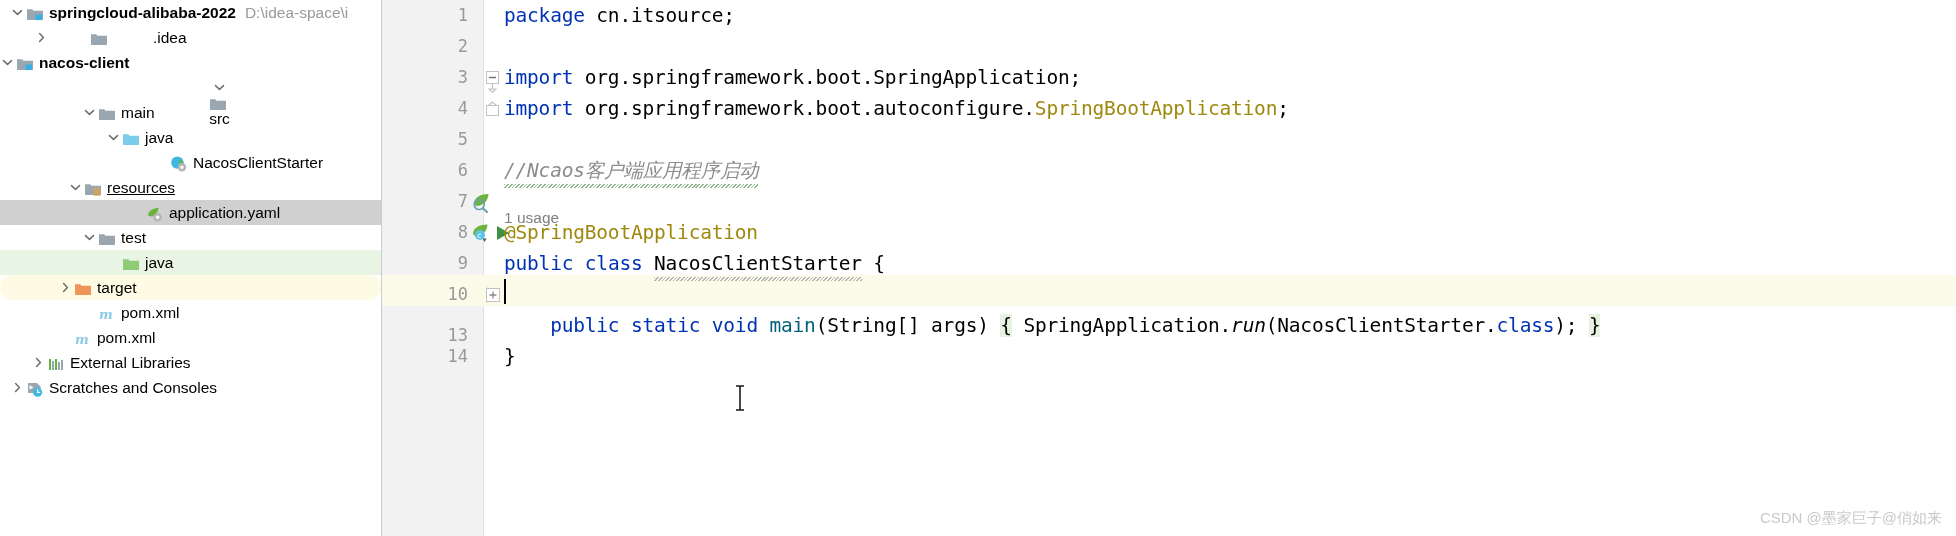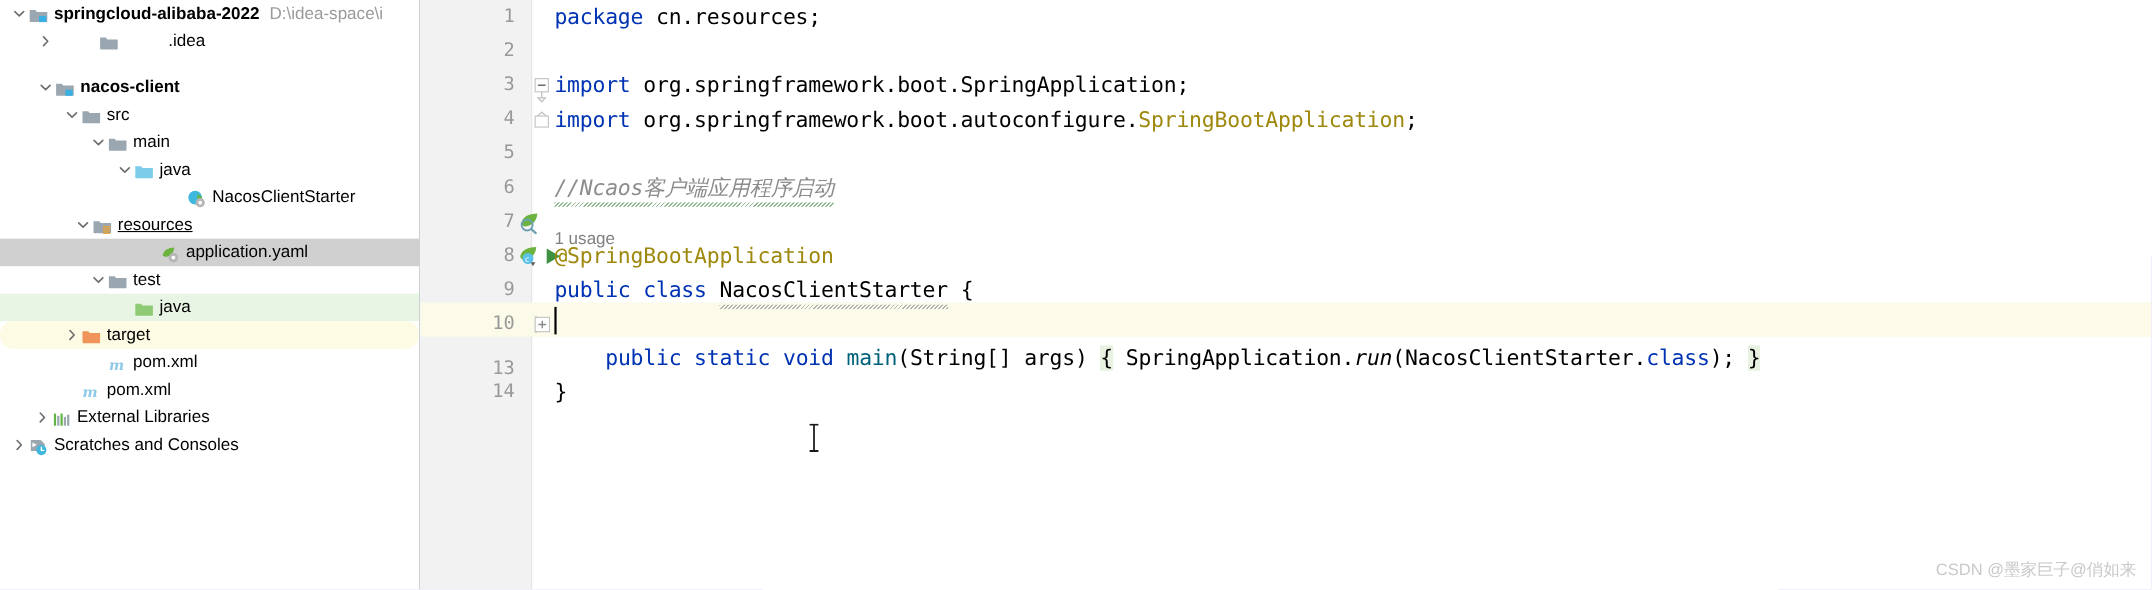--- a/index.html
+++ b/index.html
@@ -218,35 +218,35 @@
             <path d="M3.6 1.5 L7.4 5.5 L3.6 9.5" stroke="#6e6e6e" stroke-width="1.5" fill="none" stroke-linecap="round" stroke-linejoin="round"></path>
           </svg>
         </span>
         <span class="ico">
           <svg width="18" height="18" viewBox="0 0 18 18">
             <path d="M1 4.2 h5.2 l1.3 1.6 H17 v8.6 a.7.7 0 0 1-.7.7 H1.7 a.7.7 0 0 1-.7-.7 Z" fill="#9aa7b0"></path>
           </svg>
         </span>
         <span class="lbl">.idea</span>
       </div>
-      <div class="tree-row" style="padding-left: 34px; margin-top: 17px;">
+      <div class="tree-row" style="">
         <span class="chev">
           <svg width="11" height="11" viewBox="0 0 11 11">
             <path d="M1.5 3.6 L5.5 7.4 L9.5 3.6" stroke="#6e6e6e" stroke-width="1.5" fill="none" stroke-linecap="round" stroke-linejoin="round"></path>
           </svg>
         </span>
         <span class="ico">
           <svg width="18" height="18" viewBox="0 0 18 18">
             <path d="M1 4.2 h5.2 l1.3 1.6 H17 v8.6 a.7.7 0 0 1-.7.7 H1.7 a.7.7 0 0 1-.7-.7 Z" fill="#9aa7b0"></path>
             <rect x="9.5" y="9.5" width="6.6" height="5.6" fill="#38b0e3"></rect>
           </svg>
         </span>
         <span class="lbl bold">nacos-client</span>
       </div>
-      <div class="tree-row" style="padding-left: 58px;">
+      <div class="tree-row" style="padding-left: 58px; flex-direction: column;">
         <span class="chev">
           <svg width="11" height="11" viewBox="0 0 11 11">
             <path d="M1.5 3.6 L5.5 7.4 L9.5 3.6" stroke="#6e6e6e" stroke-width="1.5" fill="none" stroke-linecap="round" stroke-linejoin="round"></path>
           </svg>
         </span>
         <span class="ico">
           <svg width="18" height="18" viewBox="0 0 18 18">
             <path d="M1 4.2 h5.2 l1.3 1.6 H17 v8.6 a.7.7 0 0 1-.7.7 H1.7 a.7.7 0 0 1-.7-.7 Z" fill="#9aa7b0"></path>
           </svg>
         </span>
@@ -452,21 +452,21 @@
             <path d="M5 3.5 L17.5 11 L5 18.5 Z" fill="#3d9140"></path>
           </svg></div>
         <div class="foldm" style="top: 287px;"><svg width="16" height="16" viewBox="0 0 16 16">
             <rect x="1.5" y="1.5" width="13" height="13" fill="#ffffff" stroke="#c2c2c2"></rect>
             <path d="M4.5 8 H11.5 M8 4.5 V11.5" stroke="#8a8a8a" stroke-width="1.3"></path>
           </svg></div>
         <div class="lnum" style="top: 320px;">13</div>
         <div class="lnum" style="top: 341px;">14</div>
       </div>
 
-    <div class="code" style="top:0px;"><span class="kw">package</span><span> cn.resources;</span></div>
+    <div class="code" style="top:0px;"><span class="kw">package</span><span> cn.itsource;</span></div>
 
     <div class="code" style="top:62px;"><span class="kw">import</span><span> org.springframework.boot.SpringApplication;</span></div>
 
     <div class="code" style="top:93px;"><span class="kw">import</span><span> org.springframework.boot.autoconfigure.</span><span class="anno">SpringBootApplication</span><span>;</span></div>
 
     <div class="code" style="top:155px;"><span class="cmt squiggle">//Ncaos</span><span class="cmt squiggle">客户端应用程序启动</span></div>
 
     <div class="inlay" style="top:202px;">1 usage</div>
 
     <div class="code" style="top:217px;"><span class="anno">@SpringBootApplication</span></div>

